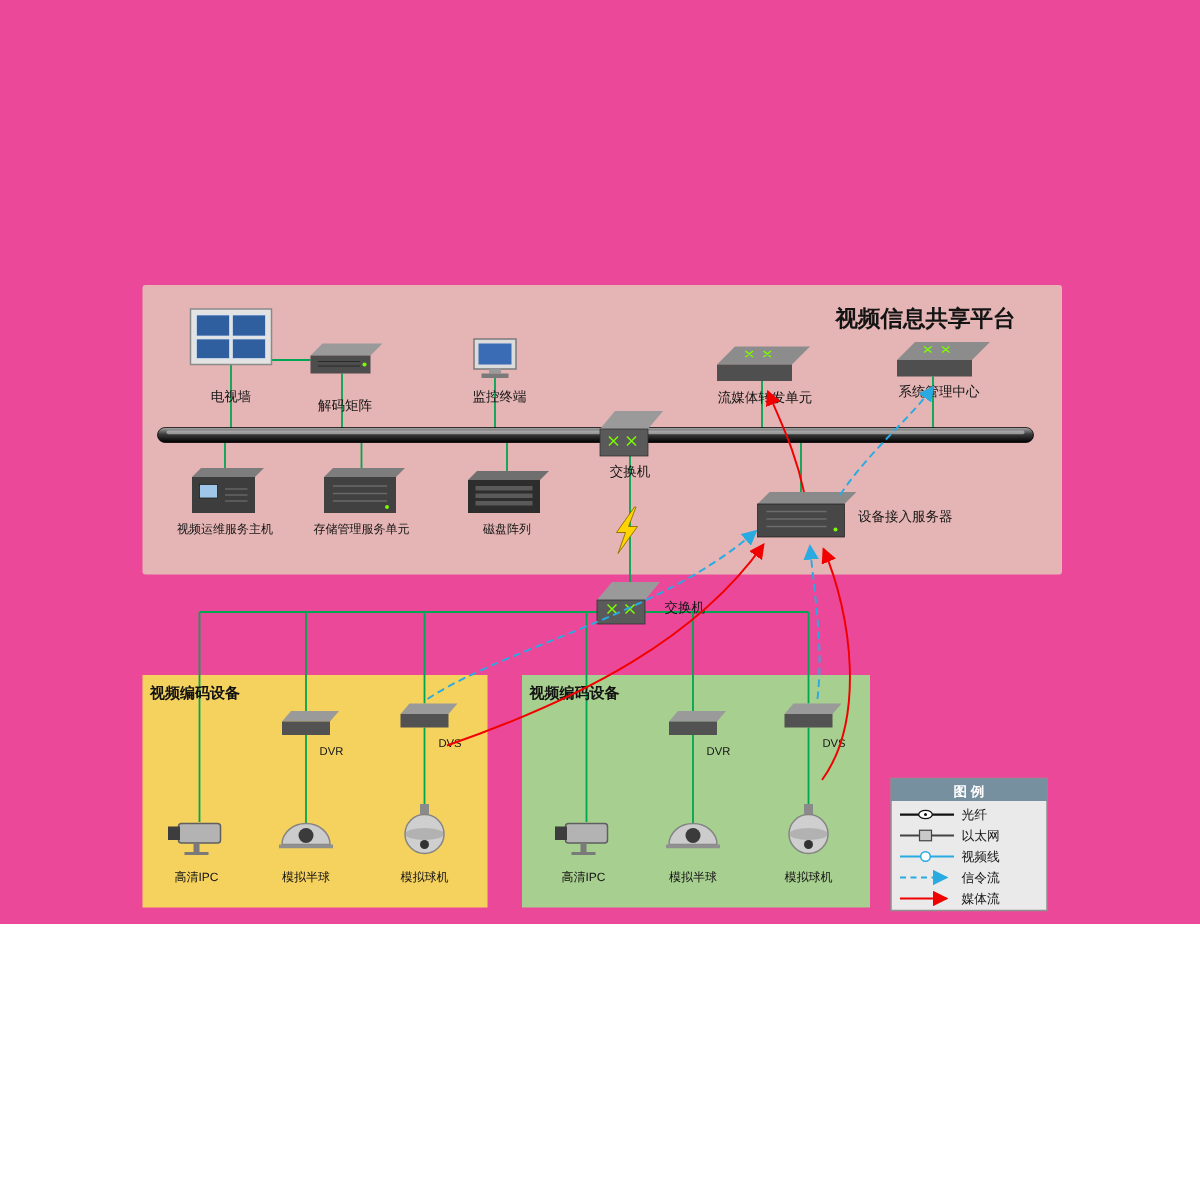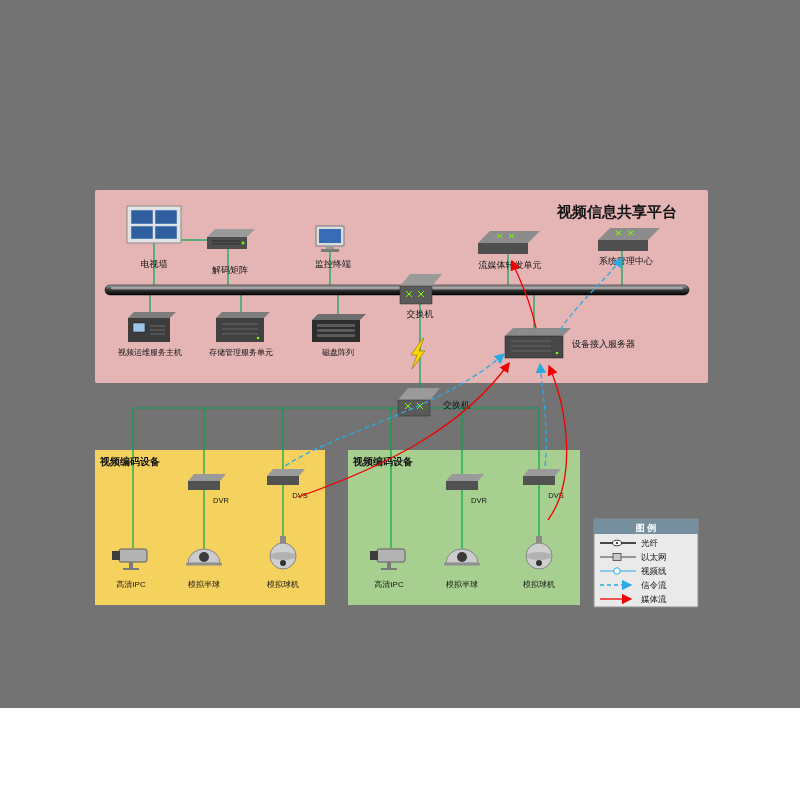--- a/index.html
+++ b/index.html
@@ -1,16 +1,16 @@
 <!DOCTYPE html>
 <html><head>
 <meta charset="utf-8">
 <style>
   html,body{margin:0;padding:0;background:#ffffff;}
-  .stage{position:relative;width:800px;height:708px;background:#737373;overflow:hidden;}
+  .stage{position:relative;width:800px;height:616px;background:#ec4899;overflow:hidden;}
   svg text{font-family:"Liberation Sans","DejaVu Sans",sans-serif;fill:#141414;}
   .lbl9{font-size:9px;}
   .lbl8{font-size:8px;}
   .lbl7{font-size:7.5px;}
   .ttl{font-size:15px;font-weight:bold;}
   .zone{font-size:10px;font-weight:bold;}
   .lg{font-size:8.5px;}
   .lgt{font-size:9px;font-weight:bold;fill:#ffffff;}
 </style>
 </head>

